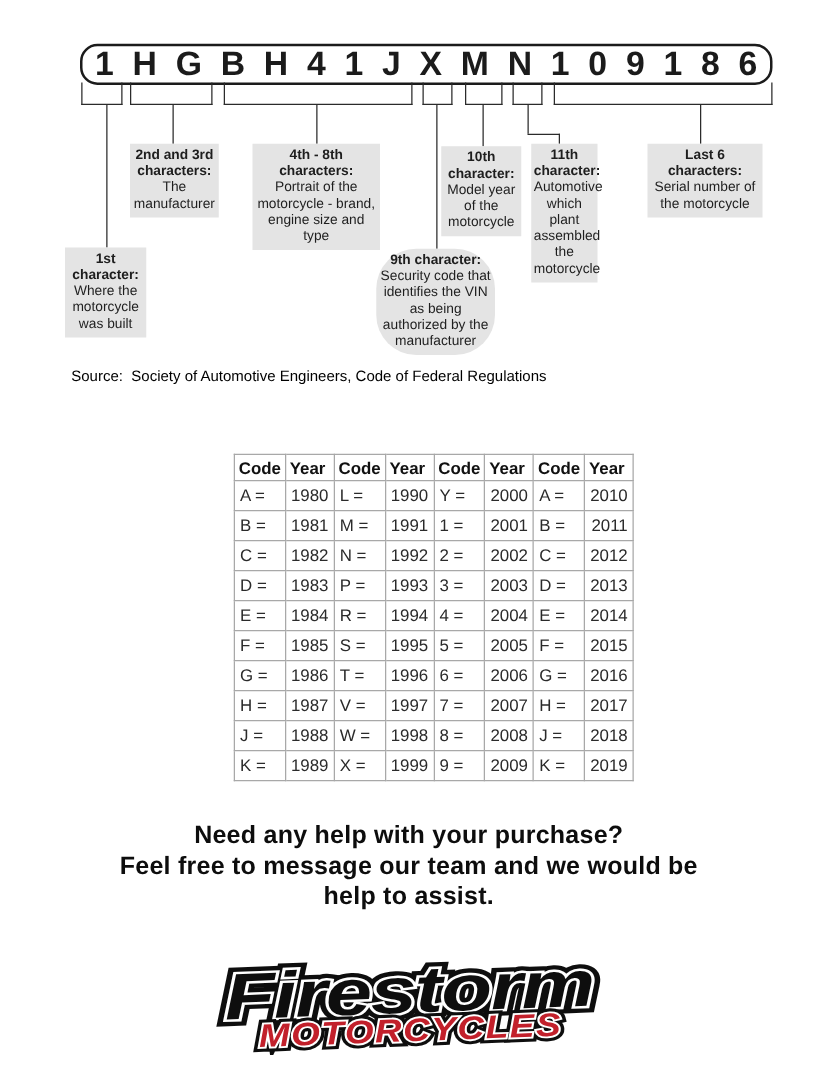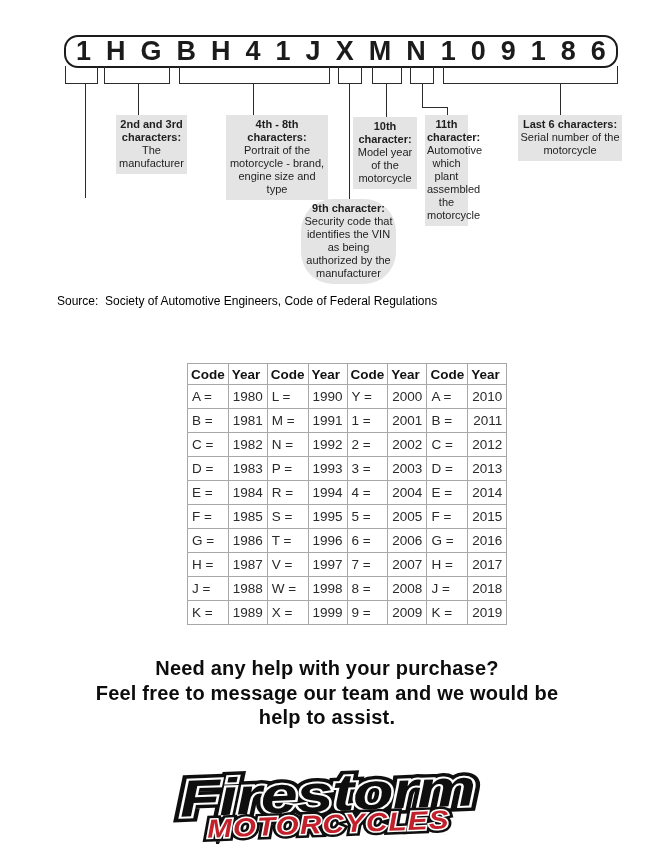--- a/index.html
+++ b/index.html
@@ -184,45 +184,49 @@
   <div class="stem-v" style="left:85px;  top:84px; height:114px;"></div>
   <div class="stem-v" style="left:138px; top:84px; height:31px;"></div>
   <div class="stem-v" style="left:253px; top:84px; height:31px;"></div>
   <div class="stem-v" style="left:349px; top:84px; height:115px;"></div>
   <div class="stem-v" style="left:386px; top:84px; height:33px;"></div>
   <div class="stem-v" style="left:422px; top:84px; height:23px;"></div>
   <div class="stem-h" style="left:422px; top:107px; width:26px;"></div>
   <div class="stem-v" style="left:447px; top:107px; height:8px;"></div>
   <div class="stem-v" style="left:560px; top:84px; height:31px;"></div>
 
-  <div class="callout" style="left:104px; top:115px; width:71px;margin-left:12px;">
+  <div class="callout" style="left:104px; top:115px; width:71px;">
     <div class="callout-title">2nd and 3rd characters:</div>
     <div class="callout-body">The manufacturer</div>
   </div>
 
-  <div class="callout" style="left:202px; top:115px; width:102px;margin-left:24px;">
+  <div class="callout" style="left:202px; top:115px; width:102px;">
     <div class="callout-title">4th - 8th characters:</div>
     <div class="callout-body">Portrait of the motorcycle - brand, engine size and type</div>
   </div>
 
   <div class="callout" style="left:353px; top:117px; width:64px;">
     <div class="callout-title">10th character:</div>
     <div class="callout-body">Model year of the motorcycle</div>
   </div>
 
-  <div class="callout" style="left:425px; top:115px; width:43px;">
+  <div class="callout" style="left:425px; top:115px; width:53px;">
     <div class="callout-title">11th character:</div>
     <div class="callout-body">Automotive which plant assembled the motorcycle</div>
   </div>
 
-  <div class="callout" style="left:518px; top:115px; width:104px;">
+  <div class="callout" style="left:518px; top:115px; width:92px;">
     <div class="callout-title">Last 6 characters:</div>
     <div class="callout-body">Serial number of the motorcycle</div>
   </div>
 
+  <div class="callout" style="left:52px; top:198px; width:65px;">
+    <div class="callout-title">1st character:</div>
+    <div class="callout-body">Where the motorcycle was built</div>
+  </div>
 
   <div class="callout" style="left:301px; top:199px; width:95px;border-radius:32px;">
     <div class="callout-title">9th character:</div>
     <div class="callout-body">Security code that identifies the VIN as being authorized by the manufacturer</div>
   </div>
 
   <div class="source-note">Source:  Society of Automotive Engineers, Code of Federal Regulations</div>
 
   <table class="year-table">
     <thead>

